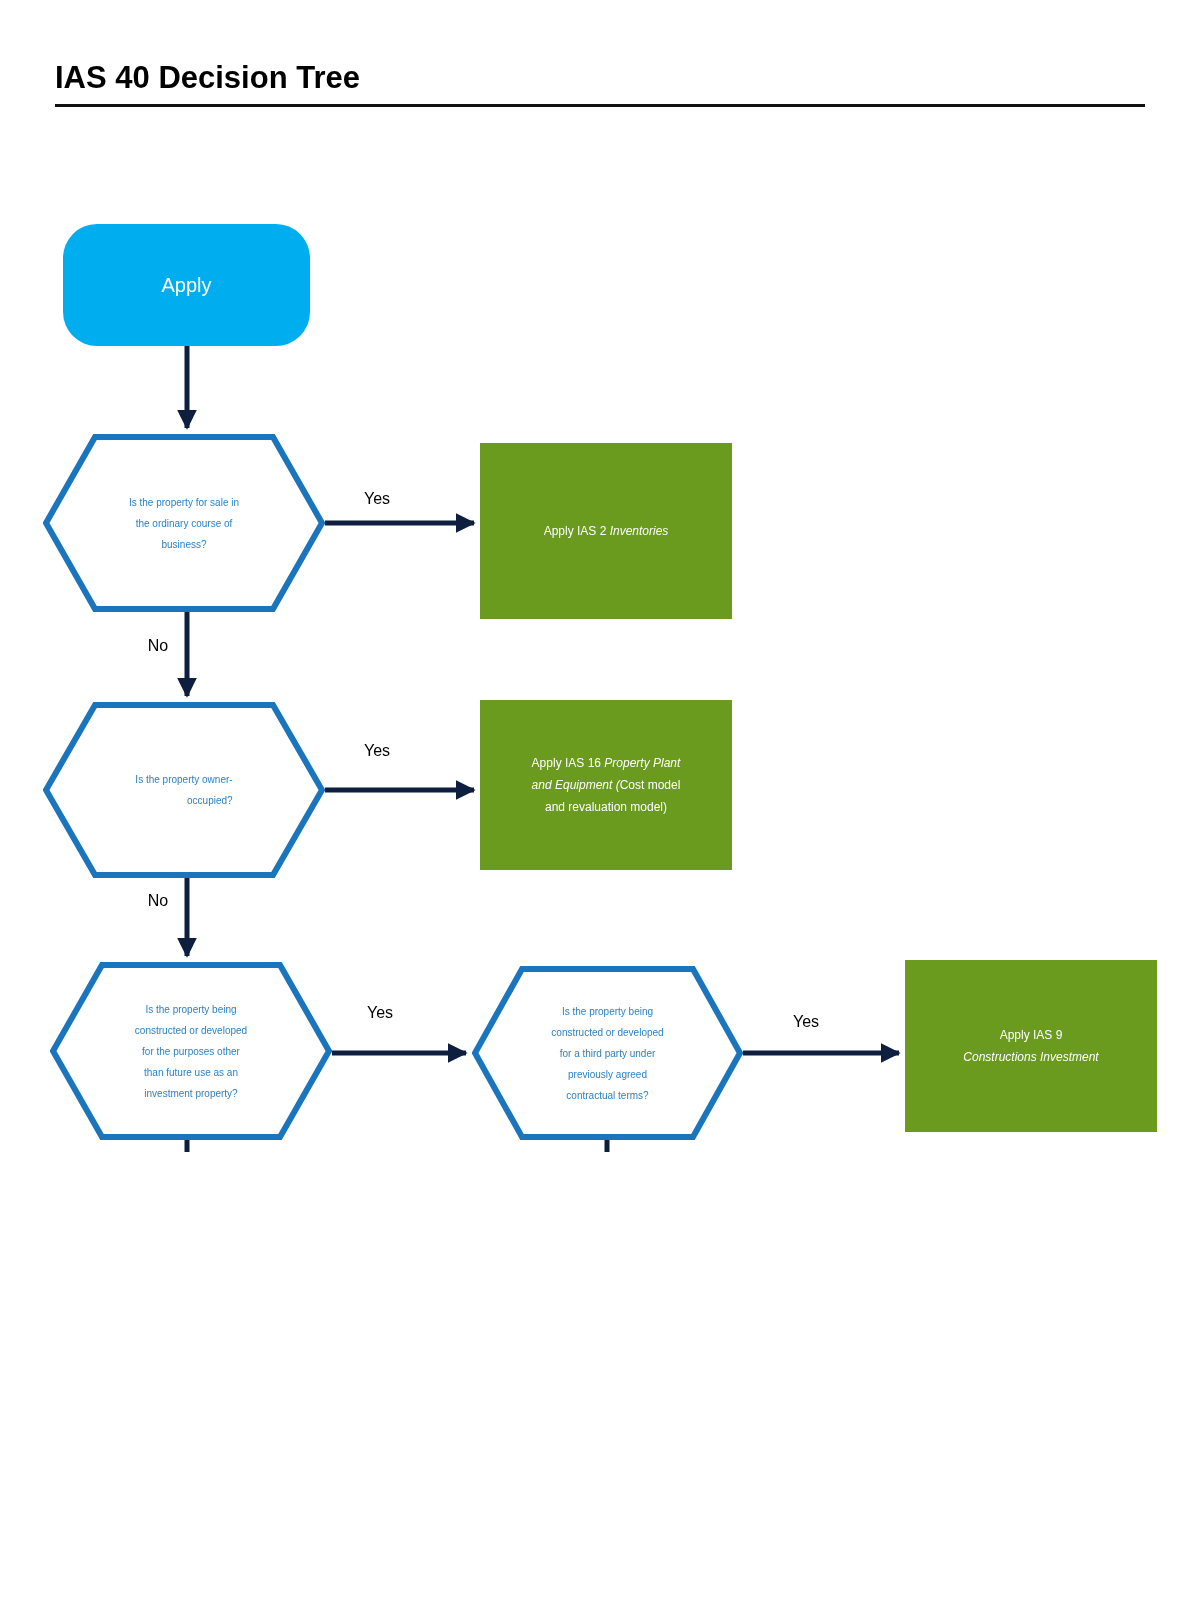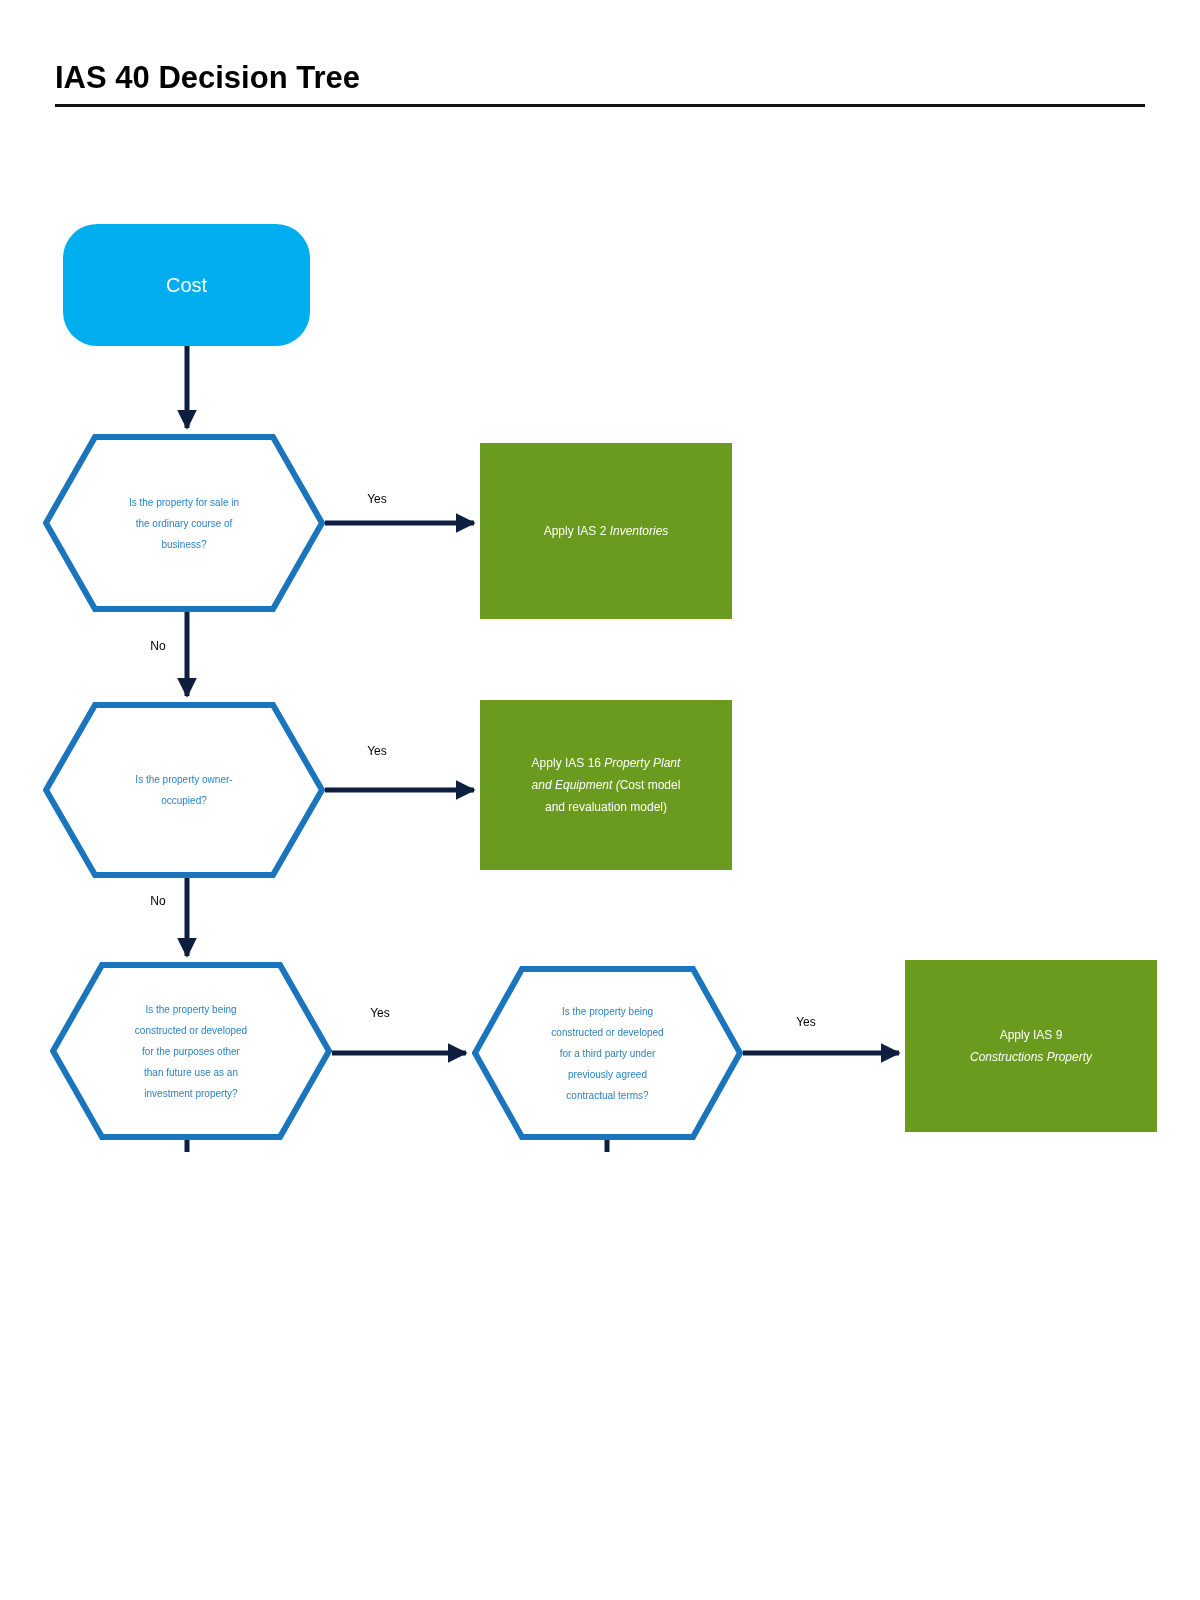--- a/index.html
+++ b/index.html
@@ -79,21 +79,21 @@
     font-size: 12px;
     line-height: 22px;
     white-space: pre-line;
     padding: 0 14px;
   }
   .edge-label {
     position: absolute;
     z-index: 3;
     transform: translate(-50%, -50%);
     color: #000000;
-    font-size: 12px;
+    font-size: 16px;
   }
 </style>
 </head>
 <body>
 
 <div class="canvas">
 
   <h1 class="page-title">IAS 40 Decision Tree</h1>
   <div class="title-rule"></div>
 
@@ -108,33 +108,33 @@
     <line x1="187" y1="612" x2="187" y2="696" stroke="#0D1E3E" stroke-width="5" marker-end="url(#arrowhead)"></line>
     <line x1="325" y1="790" x2="474" y2="790" stroke="#0D1E3E" stroke-width="5" marker-end="url(#arrowhead)"></line>
     <line x1="187" y1="878" x2="187" y2="956" stroke="#0D1E3E" stroke-width="5" marker-end="url(#arrowhead)"></line>
     <line x1="332" y1="1053" x2="466" y2="1053" stroke="#0D1E3E" stroke-width="5" marker-end="url(#arrowhead)"></line>
     <line x1="743" y1="1053" x2="899" y2="1053" stroke="#0D1E3E" stroke-width="5" marker-end="url(#arrowhead)"></line>
     <line x1="187" y1="1140" x2="187" y2="1222" stroke="#0D1E3E" stroke-width="5" marker-end="url(#arrowhead)"></line>
     <line x1="607" y1="1140" x2="607" y2="1221" stroke="#0D1E3E" stroke-width="5" marker-end="url(#arrowhead)"></line>
   </svg>
 
   <div class="node start" style="left:63px; top:224px; width:247px; height:122px;">
-    <span>Cost</span>
+    <span>Apply</span>
   </div>
 
   <div class="node hex" style="left:43px; top:434px; width:282px; height:178px;">
     <svg viewBox="0 0 282 178" preserveAspectRatio="none">
       <polygon points="52,3 230,3 279,89 230,175 52,175 3,89" fill="#ffffff" stroke="#1B75BC" stroke-width="6"></polygon>
     </svg>
     <div class="hex-text">Is the property for sale in
 the ordinary course of
 business?</div>
   </div>
 
-  <div class="node hex" style="left:43px; top:702px; width:282px; height:176px;">
+  <div class="node hex" style="left:43px; top:702px; width:282px; height:176px;text-align:right;">
     <svg viewBox="0 0 282 176" preserveAspectRatio="none">
       <polygon points="52,3 230,3 279,88 230,173 52,173 3,88" fill="#ffffff" stroke="#1B75BC" stroke-width="6"></polygon>
     </svg>
     <div class="hex-text">Is the property owner-
 occupied?</div>
   </div>
 
   <div class="node hex" style="left:50px; top:962px; width:282px; height:178px;">
     <svg viewBox="0 0 282 178" preserveAspectRatio="none">
       <polygon points="52,3 230,3 279,89 230,175 52,175 3,89" fill="#ffffff" stroke="#1B75BC" stroke-width="6"></polygon>
@@ -162,21 +162,21 @@
   </div>
 
   <div class="node outcome" style="left:480px; top:700px; width:252px; height:170px;">
     <div class="outcome-text"><span>Apply IAS 16 </span><i>Property Plant
 and Equipment (</i><span>Cost model
 and revaluation model)</span></div>
   </div>
 
   <div class="node outcome" style="left:905px; top:960px; width:252px; height:172px;">
     <div class="outcome-text"><span>Apply IAS 9
-</span><i>Constructions Property</i></div>
+</span><i>Constructions Investment</i></div>
   </div>
 
 
 
   <div class="edge-label" style="left:377px; top:499px;">Yes</div>
   <div class="edge-label" style="left:158px; top:646px;">No</div>
   <div class="edge-label" style="left:377px; top:751px;">Yes</div>
   <div class="edge-label" style="left:158px; top:901px;">No</div>
   <div class="edge-label" style="left:380px; top:1013px;">Yes</div>
   <div class="edge-label" style="left:806px; top:1022px;">Yes</div>

